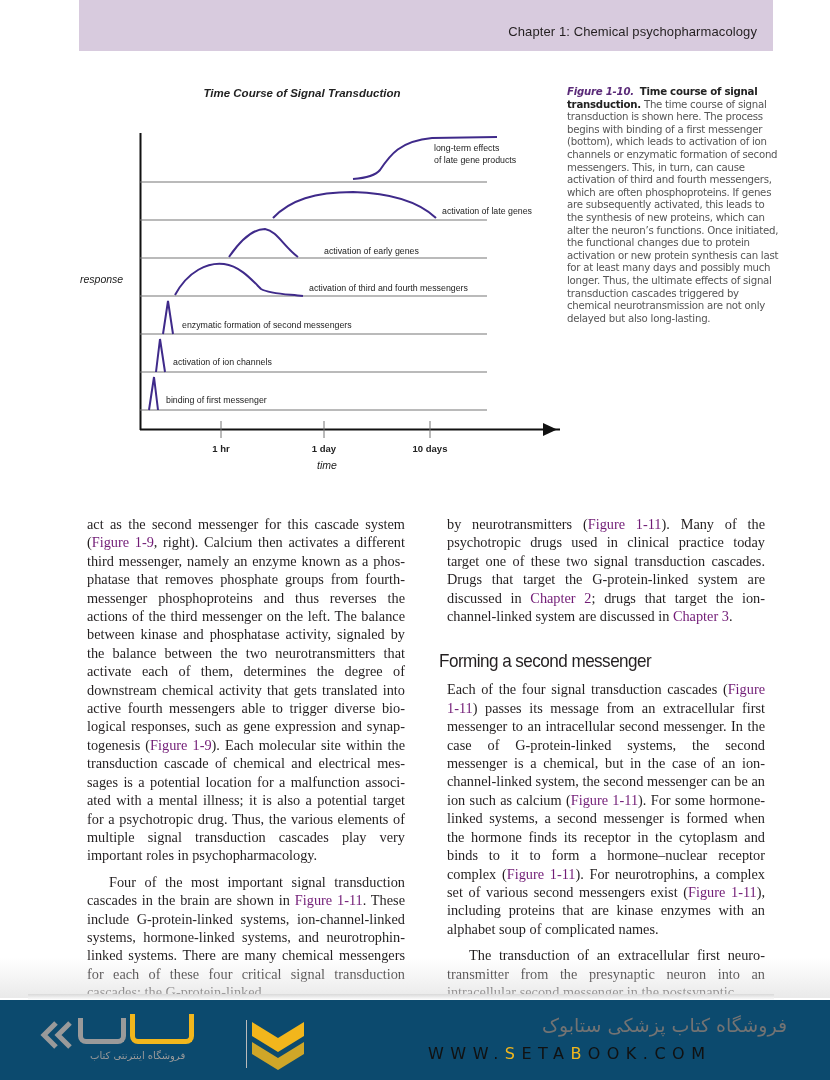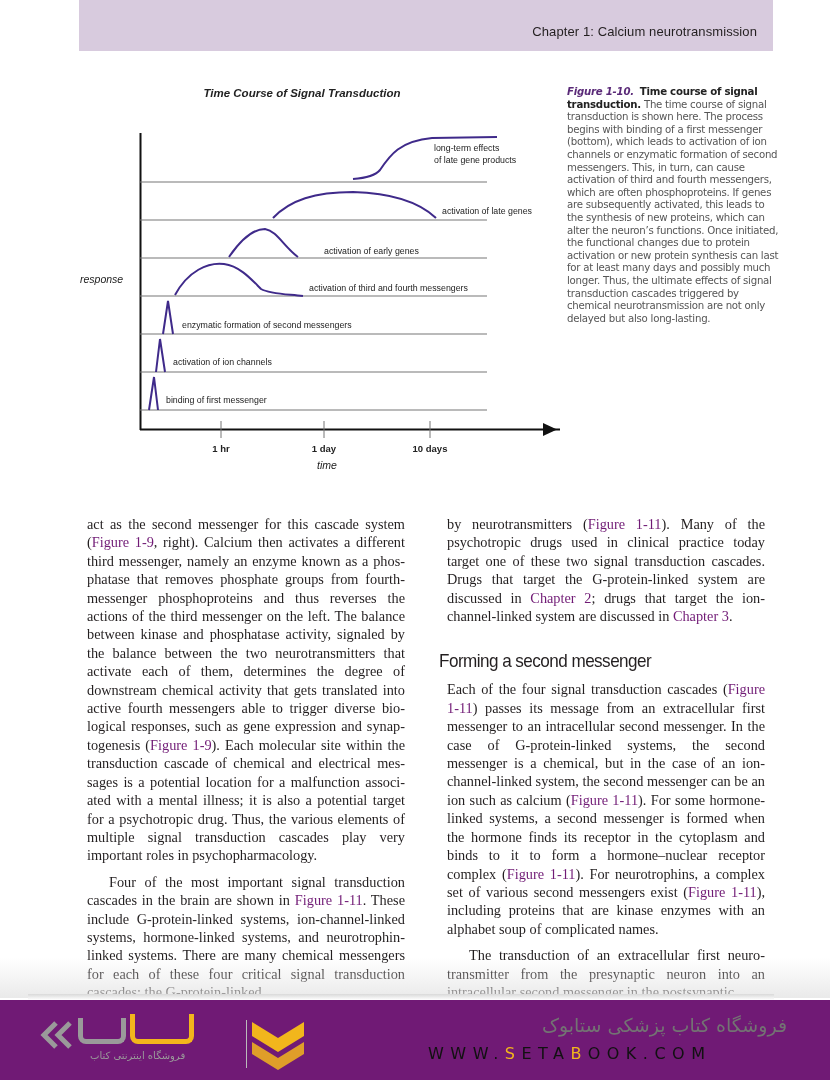--- a/index.html
+++ b/index.html
@@ -43,42 +43,42 @@
     text-align: left;
   }
   .fade {
     position: absolute; left: 0; top: 958px; width: 830px; height: 40px;
     background: linear-gradient(to bottom, rgba(255,255,255,0) 0%, rgba(225,225,225,0.7) 100%);
   }
   .cut-line {
     position: absolute; left: 28px; top: 994px; width: 746px; height: 6px;
     background: linear-gradient(to bottom, #d9d9d9, #ffffff);
   }
-  .footer { position: absolute; left: 0; top: 1000px; width: 830px; height: 80px; background: #701a75; }
+  .footer { position: absolute; left: 0; top: 1000px; width: 830px; height: 80px; background: #0c4a6e; }
   .logo-wrap { position: absolute; left: 38px; top: 12px; width: 270px; height: 60px; }
   .logo-sub {
     position: absolute; left: 52px; top: 38px; font-family: "DejaVu Sans", sans-serif;
     font-size: 10px; color: #9a9a9a; direction: rtl;
   }
   .logo-divider { position: absolute; left: 208px; top: 8px; width: 1px; height: 48px; background: #bbb; }
   .store-name {
     position: absolute; right: 43px; top: 1014px;
     font-family: "DejaVu Sans", sans-serif; font-size: 19px; color: #737373; direction: rtl;
   }
   .store-url {
     position: absolute; left: 428px; top: 1044px;
     font-family: "DejaVu Sans", sans-serif; font-size: 16px; color: #111; letter-spacing: 6.5px;
   }
   .store-url .accent { color: #f2b61c; }
 </style>
 </head>
 <body>
 
 <div class="header-band">
-  <span class="running-head">Chapter 1: Calcium neurotransmission</span>
+  <span class="running-head">Chapter 1: Chemical psychopharmacology</span>
 </div>
 
 <div class="figure-area">
   <svg width="490" height="410" viewBox="0 0 490 410">
     <text x="232" y="22" text-anchor="middle" class="fig-text" font-size="11.5" font-weight="bold" font-style="italic">Time Course of Signal Transduction</text>
 
     <line x1="70.5" y1="58" x2="70.5" y2="355" stroke="#111" stroke-width="2"></line>
 
     <line x1="70" y1="354.5" x2="515" y2="354.5" stroke="#111" stroke-width="2"></line>
     <polygon points="522,354.5 508,348 508,361" fill="#111" transform="translate(-35,0)"></polygon>

